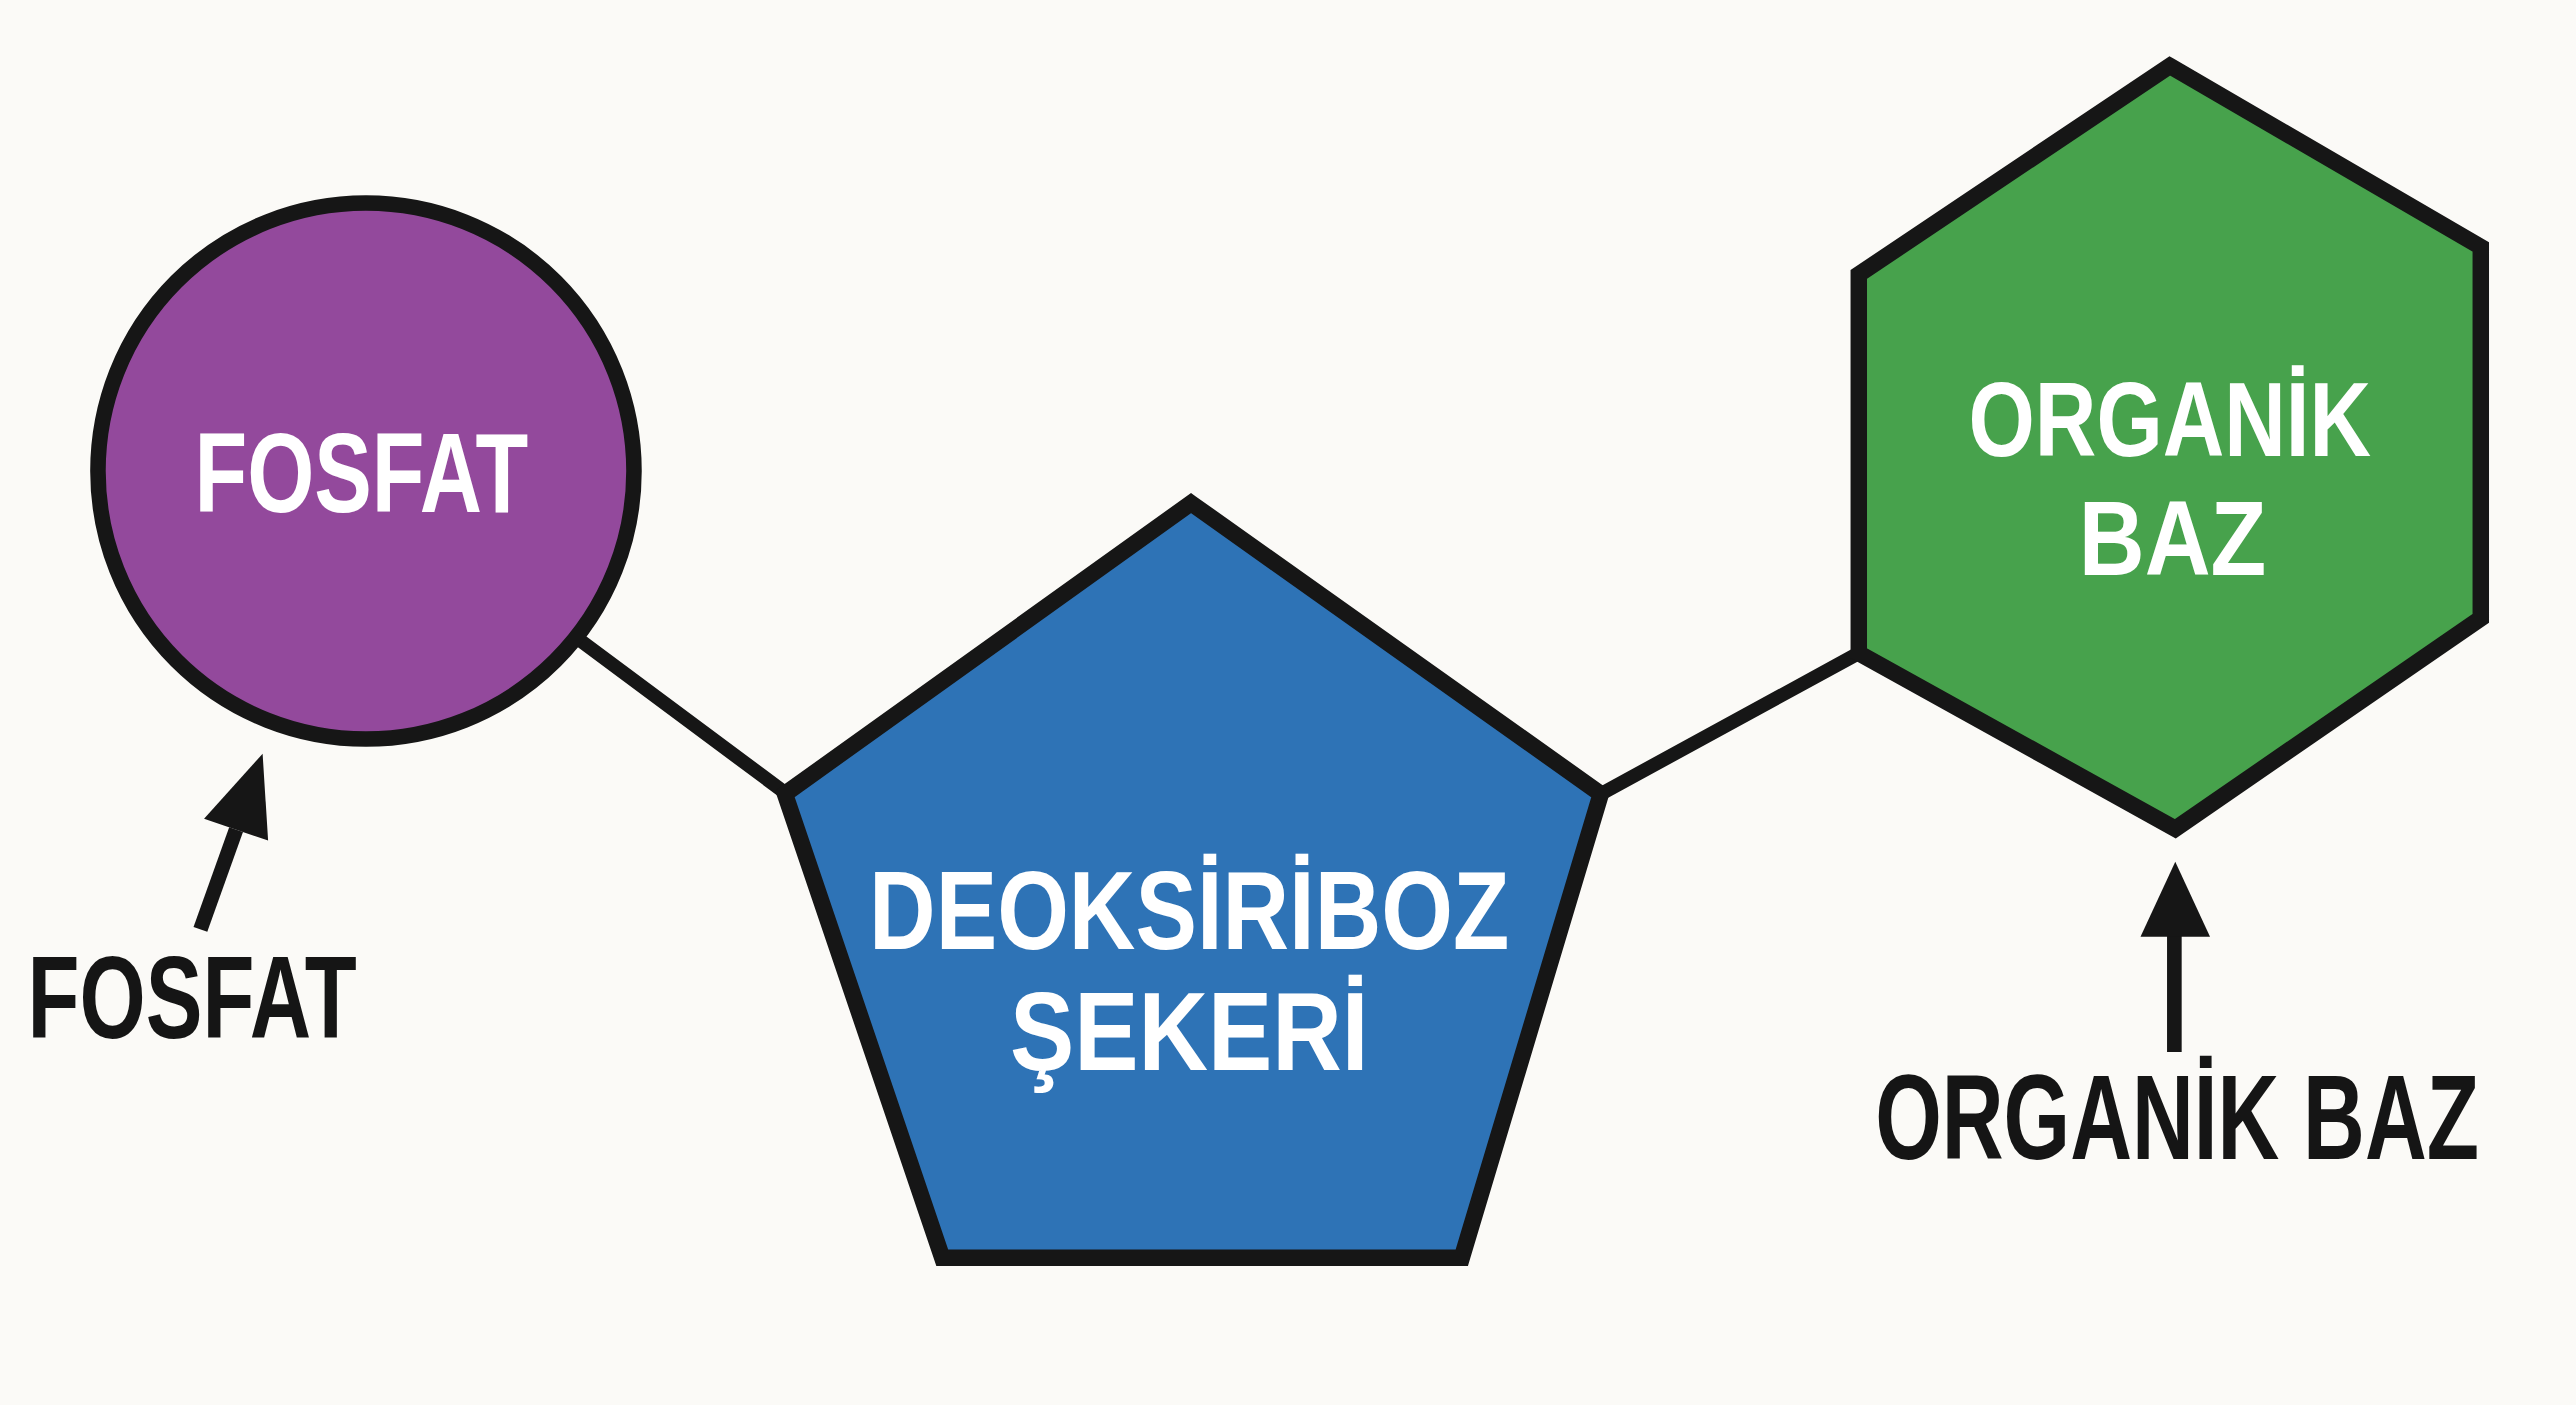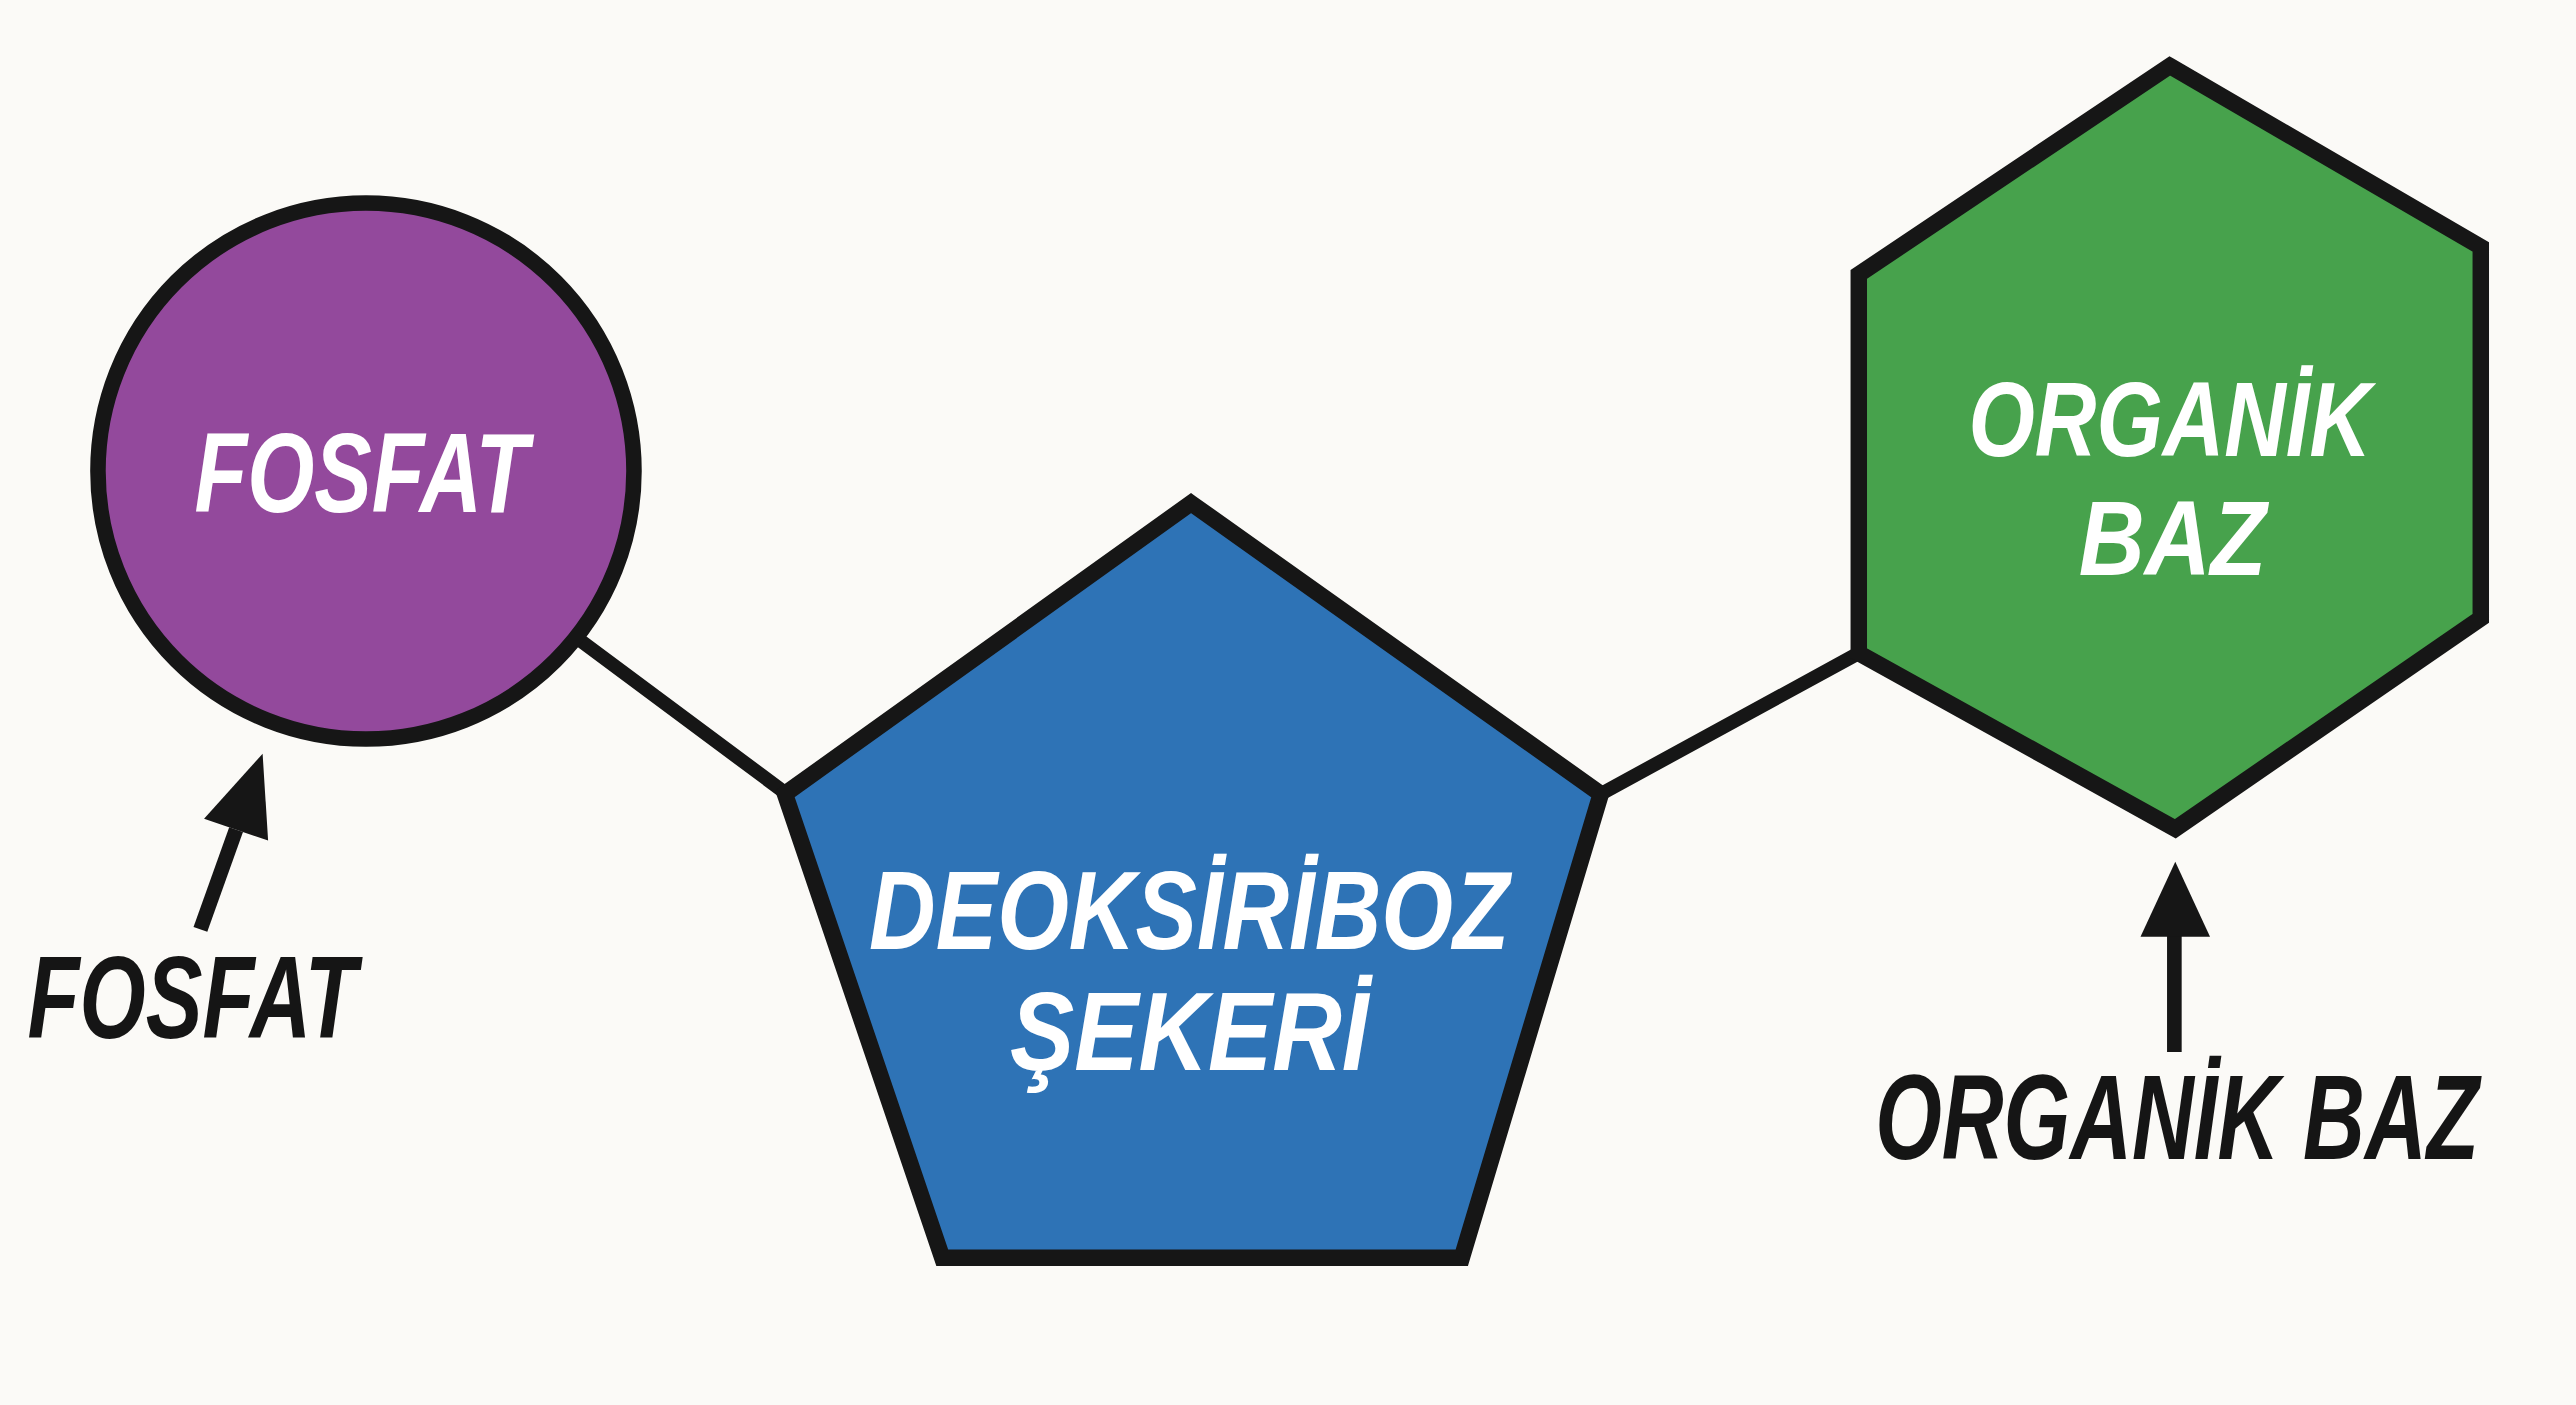--- a/index.html
+++ b/index.html
@@ -6,21 +6,20 @@
     margin: 0;
     padding: 0;
     width: 2576px;
     height: 1405px;
     background: #fbfaf7;
     overflow: hidden;
   }
   #diagram-root {
     position: absolute;
     inset: 0;
-    font-style: italic;
   }
   svg {
     display: block;
     width: 2576px;
     height: 1405px;
   }
   .shape-label {
     font-family: "Liberation Sans", sans-serif;
     font-weight: 700;
     text-anchor: middle;

